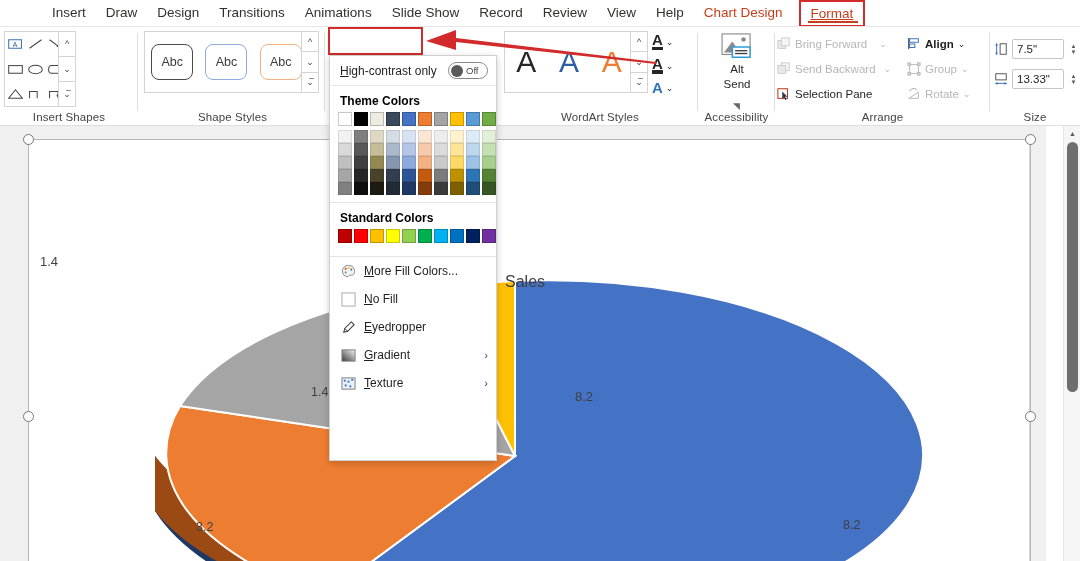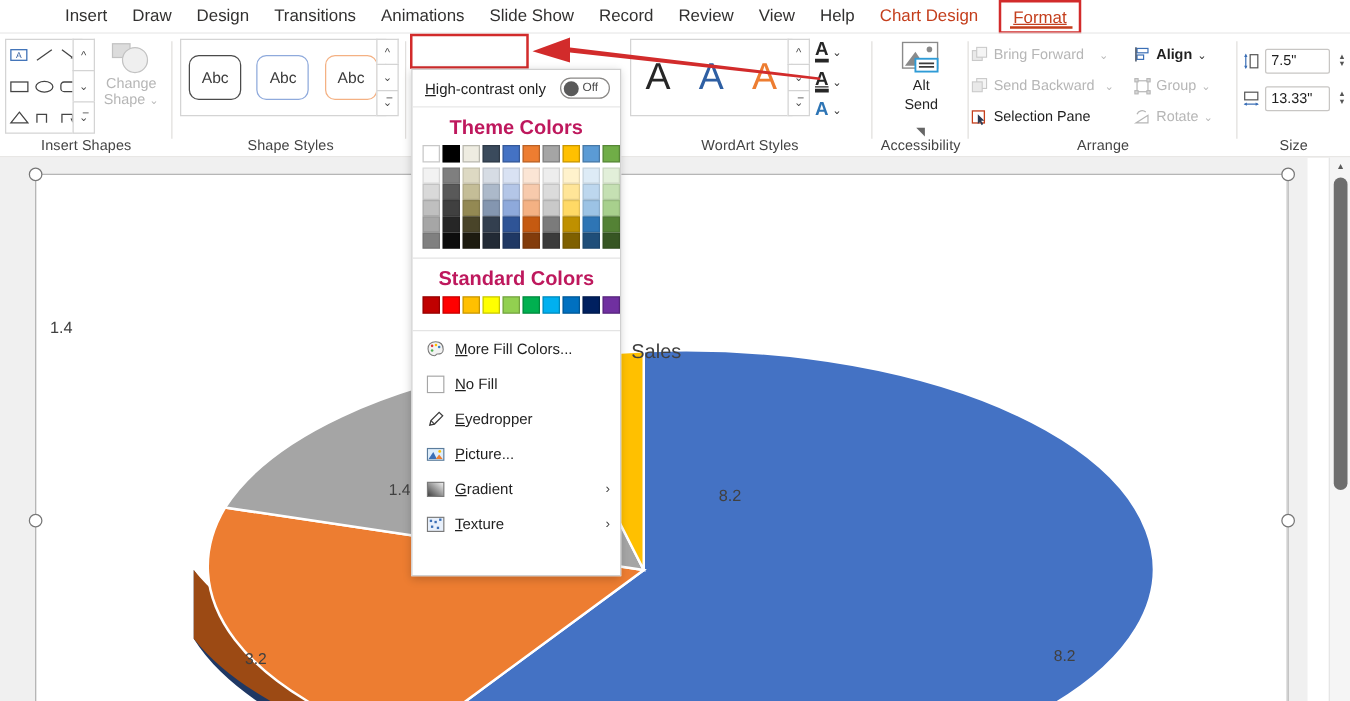--- a/index.html
+++ b/index.html
@@ -216,21 +216,21 @@
   #hc-label { font-size:12px; color:#1f1f1f; }
   #hc-label u { text-decoration:underline; }
   #hc-toggle {
     width:40px; height:17px; border-radius:9px; border:1px solid #8a8886;
     background:#fff; display:flex; align-items:center; gap:3px; padding-left:2px;
   }
   #hc-knob { width:12px; height:12px; border-radius:50%; background:#5a5a5a; }
   #hc-off { font-size:9.5px; color:#4a4a4a; }
 
   .sect-title {
-    padding:8px 10px 4px 10px; font-weight:bold; font-size:16px; color:#be185d;text-align:center;
+    padding:8px 10px 4px 10px; font-weight:bold; font-size:12px; color:#000000;
   }
   .swatch-grid {
     padding:0 8px; display:grid; grid-template-columns:repeat(10, 14px);
     gap:2px;
   }
   .sw { width:14px; height:14px; border:0.5px solid rgba(0,0,0,.22); }
   .shade-grid {
     padding:4px 8px 0 8px; display:grid; grid-template-columns:repeat(10, 14px);
     gap:2px;
   }
@@ -322,28 +322,20 @@
       <svg class="sh" viewBox="0 0 20 16">
           <path d="M3 13 L3 5 L13 5 L13 12" fill="none" stroke="#444" stroke-width="1.2"></path>
           <path d="M13 13 L11 9 L15 9 Z" fill="#444"></path>
         </svg>
     </div>
     <div id="shapes-scroll">
       <div>^</div>
       <div>⌄</div>
       <div>⌄̅</div>
     </div>
-    <div id="change-shape">
-      <svg width="34" height="28" viewBox="0 0 34 28">
-        <rect x="2" y="2" width="14" height="11" fill="#dcdcdc" stroke="#c2c2c2"></rect>
-        <circle cx="20" cy="15" r="10" fill="#efefef" stroke="#c2c2c2"></circle>
-      </svg>
-      <span>Change</span>
-      <span><span>Shape</span> <span style="font-size:9px">⌄</span></span>
-    </div>
     <div class="grp-label">Insert Shapes</div>
     <div class="grp-sep" style="left:137px;"></div>
   </div>
 
   <div class="grp" style="left:140px; width:185px;">
     <div id="styles-gallery">
       <div class="abc" style="border:1.6px solid #4a4a4a;">
           <span>Abc</span>
         </div>
       <div class="abc" style="border:1.6px solid #8faadc;">
@@ -705,31 +697,20 @@
         <svg width="15" height="15" viewBox="0 0 16 16">
           <path d="M11 2 L14 5 L7 12 L3 13 L4 9 Z" fill="#fff" stroke="#3b3b3b" stroke-width="1.1"></path>
           <line x1="4" y1="9" x2="7" y2="12" stroke="#3b3b3b" stroke-width="1"></line>
         </svg>
       </span>
     <span><u>E</u><span>yedropper</span></span>
   </div>
   <div class="mrow">
     <span class="mico">
         <svg width="15" height="15" viewBox="0 0 16 16">
-          <rect x="1" y="3" width="14" height="10" fill="#dfeefb" stroke="#5b7c9c"></rect>
-          <path d="M2 12 L6 6 L9 12 Z" fill="#3b6fb6"></path>
-          <path d="M8 12 L11 8 L14 12 Z" fill="#ed7d31"></path>
-          <circle cx="11.5" cy="5.5" r="1.2" fill="#ffc000"></circle>
-        </svg>
-      </span>
-    <span><u>P</u><span>icture...</span></span>
-  </div>
-  <div class="mrow">
-    <span class="mico">
-        <svg width="15" height="15" viewBox="0 0 16 16">
           <defs>
             <linearGradient id="gg" x1="0" y1="1" x2="1" y2="0">
               <stop offset="0" stop-color="#3b3b3b"></stop>
               <stop offset="1" stop-color="#f5f5f5"></stop>
             </linearGradient>
           </defs>
           <rect x="1" y="2" width="14" height="12" fill="url(#gg)" stroke="#7a7a7a"></rect>
         </svg>
       </span>
     <span><u>G</u><span>radient</span></span>

